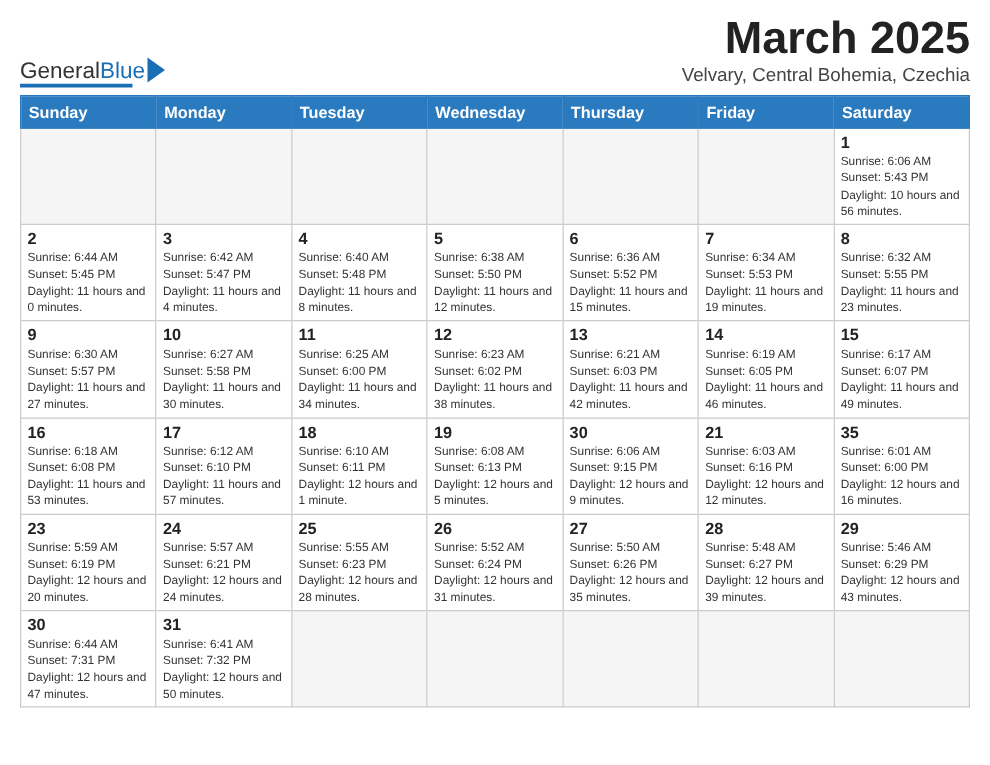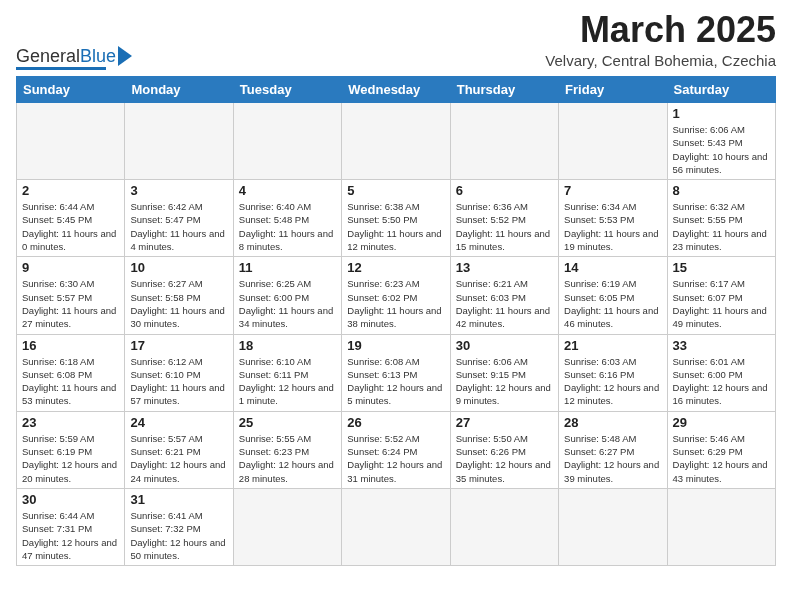--- a/index.html
+++ b/index.html
@@ -291,21 +291,21 @@
 and 9 minutes.</div>
           </td>
           <td>
             <span class="day-number">21</span>
             <div class="day-info">Sunrise: 6:03 AM
 Sunset: 6:16 PM
 Daylight: 12 hours
 and 12 minutes.</div>
           </td>
           <td>
-            <span class="day-number">33</span>
+            <span class="day-number">35</span>
             <div class="day-info">Sunrise: 6:01 AM
 Sunset: 6:00 PM
 Daylight: 12 hours
 and 16 minutes.</div>
           </td>
         </tr>
         <tr>
           <td>
             <span class="day-number">23</span>
             <div class="day-info">Sunrise: 5:59 AM

